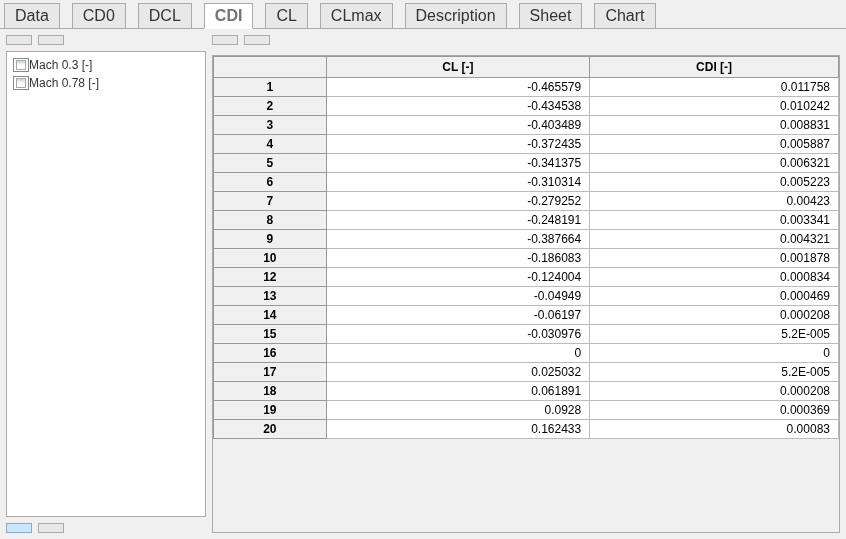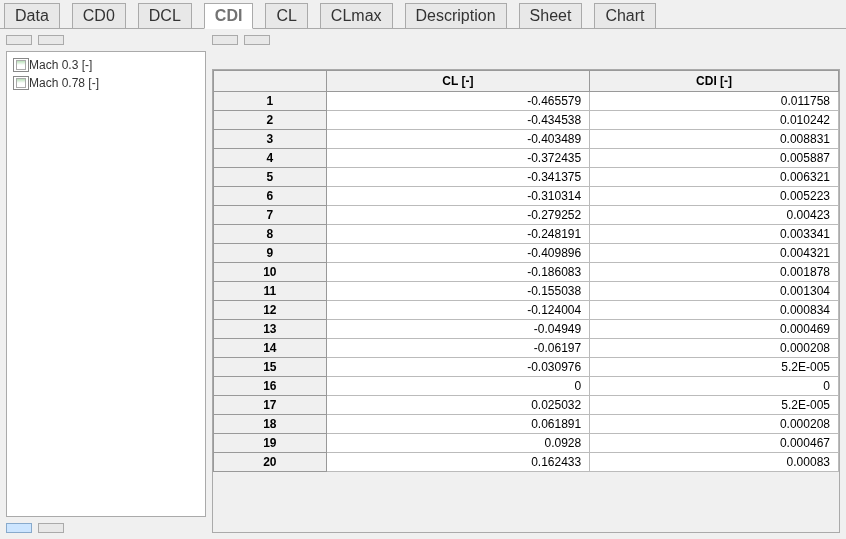--- a/index.html
+++ b/index.html
@@ -109,21 +109,21 @@
     }
     .bottom-btn-row {
       display: flex;
       gap: 6px;
     }
     
     .right-panel {
       display: flex;
       flex-direction: column;
       flex: 1;
-      gap: 24px;
+      gap: 10px;
     }
     .right-btn-row {
       display: flex;
       gap: 6px;
     }
     .data-table {
       border-collapse: collapse;
       width: 100%;
       font-size: 12px;
       background: #fff;
@@ -247,34 +247,29 @@
       <td>-0.279252</td>
       <td>0.00423</td>
     </tr>
               <tr>
       <td class="row-num">8</td>
       <td>-0.248191</td>
       <td>0.003341</td>
     </tr>
               <tr>
       <td class="row-num">9</td>
-      <td>-0.409896</td>
+      <td>-0.387664</td>
       <td>0.004321</td>
     </tr>
               <tr>
       <td class="row-num">10</td>
       <td>-0.186083</td>
       <td>0.001878</td>
     </tr>
               <tr>
-      <td class="row-num">11</td>
-      <td>-0.155038</td>
-      <td>0.001304</td>
-    </tr>
-              <tr>
       <td class="row-num">12</td>
       <td>-0.124004</td>
       <td>0.000834</td>
     </tr>
               <tr>
       <td class="row-num">13</td>
       <td>-0.04949</td>
       <td>0.000469</td>
     </tr>
               <tr>
@@ -298,21 +293,21 @@
       <td>5.2E-005</td>
     </tr>
               <tr>
       <td class="row-num">18</td>
       <td>0.061891</td>
       <td>0.000208</td>
     </tr>
               <tr>
       <td class="row-num">19</td>
       <td>0.0928</td>
-      <td>0.000467</td>
+      <td>0.000369</td>
     </tr>
               <tr>
       <td class="row-num">20</td>
       <td>0.162433</td>
       <td>0.00083</td>
     </tr>
             </tbody>
         </table>
       </div>
     </div>

